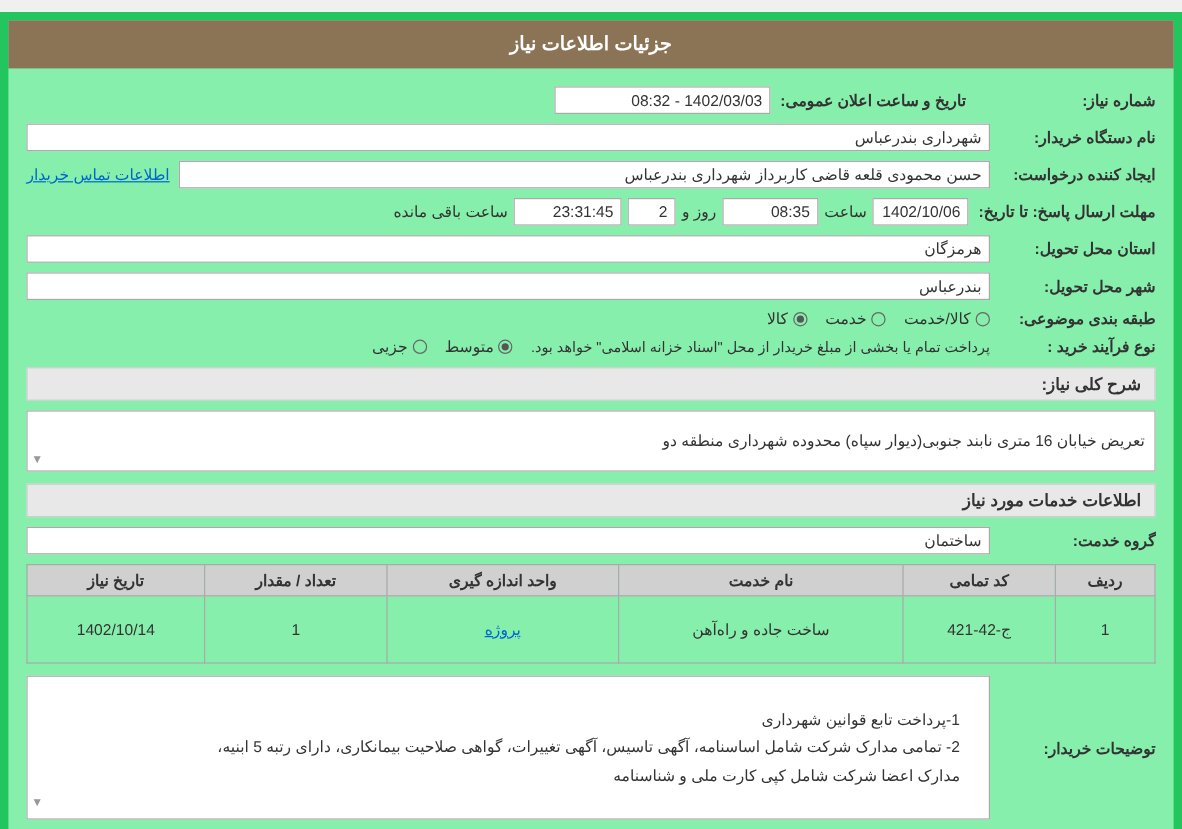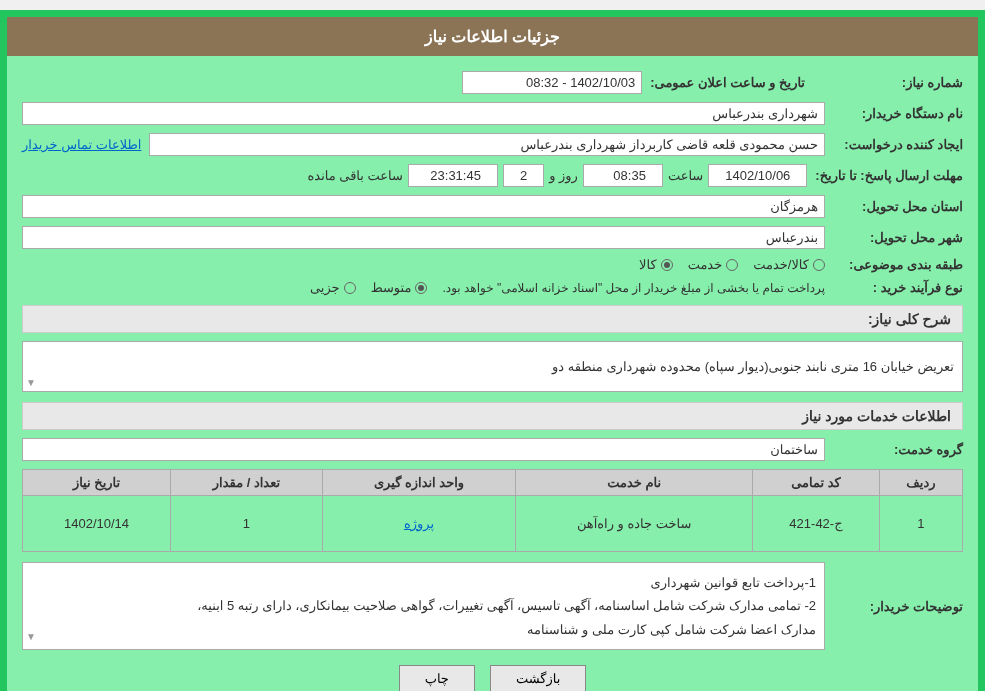--- a/index.html
+++ b/index.html
@@ -125,21 +125,21 @@
       border: 1px solid #aaa;
       padding: 20px 8px;
       text-align: center;
     }
     .services-table td.link-text {
       color: #0066cc;
     }
     .notes-box {
       border: 1px solid #aaa;
       background: #fff;
-      padding: 8px;
+      padding: 24px;
       min-height: 60px;
       width: 100%;
       line-height: 1.8;
       text-align: right;
       position: relative;
     }
     .notes-box::after {
       content: '▼';
       position: absolute;
       bottom: 3px;
@@ -167,21 +167,21 @@
       z-index: 1;
     }
     .date-time-row {
       display: flex;
       align-items: center;
       gap: 5px;
       flex-wrap: wrap;
     }
     .small-box {
       border: 1px solid #aaa;
-      padding: 3px 16px;
+      padding: 3px 6px;
       background: #fff;
       min-width: 80px;
       display: inline-flex;
       align-items: center;
     }
     .description-wrapper {
       display: flex;
       align-items: flex-start;
       gap: 8px;
       margin-bottom: 8px;
@@ -193,21 +193,21 @@
 <div class="page-container">
   <div class="page-header">
     <span>جزئیات اطلاعات نیاز</span>
   </div>
 
   <div class="content-area form-section">
 
     <div class="form-row">
       <span class="label-cell">شماره نیاز:</span>
       <span class="label-cell" style="margin-right:20px;">تاریخ و ساعت اعلان عمومی:</span>
-      <div class="value-box" style="min-width:180px;">1402/10/03 - 08:32</div>
+      <div class="value-box" style="min-width:180px;">1402/03/03 - 08:32</div>
     </div>
 
     <div class="form-row">
       <span class="label-cell">نام دستگاه خریدار:</span>
       <div class="value-box value-box-wide">شهرداری بندرعباس</div>
     </div>
 
     <div class="form-row">
       <span class="label-cell">ایجاد کننده درخواست:</span>
       <div class="value-box" style="flex:1;">حسن محمودی قلعه قاضی کاربرداز شهرداری بندرعباس</div>

